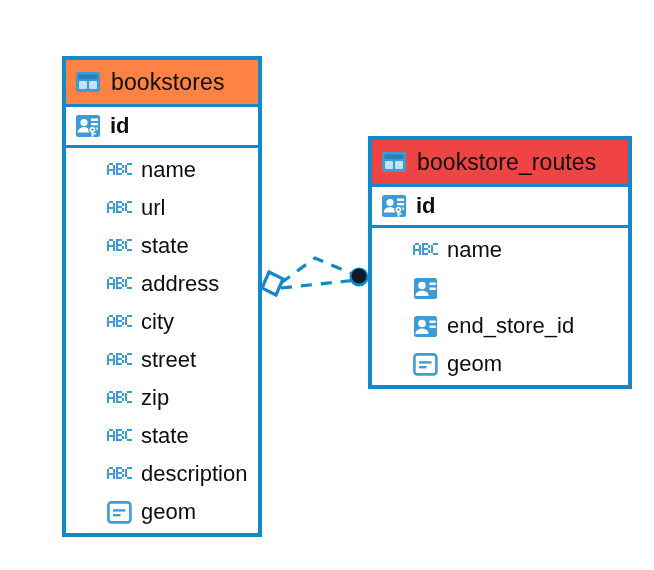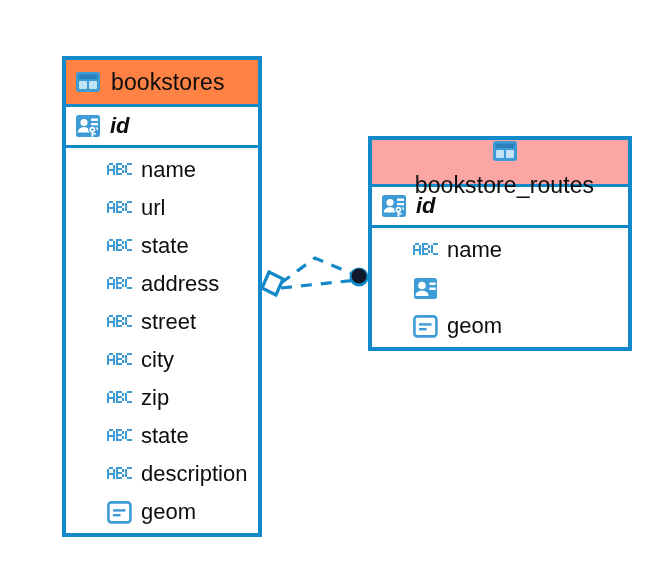--- a/index.html
+++ b/index.html
@@ -26,21 +26,21 @@
 
   .table-header {
     display: flex;
     align-items: center;
     box-sizing: border-box;
     height: 44px;
     padding: 0 0 0 9px;
     gap: 10px;
   }
   .table-header.accent-orange { background: #fd8244; }
-  .table-header.accent-grey   { background: #fca5a5; flex-direction: column; }
+  .table-header.accent-grey   { background: #ef4444; }
 
   .table-title {
     font-size: 23px;
     color: #0d0d0d;
     letter-spacing: 0.1px;
     white-space: nowrap;
   }
 
   
   .field-row {
@@ -48,21 +48,20 @@
     align-items: center;
     box-sizing: border-box;
     height: 38px;
     padding: 0 8px 0 9px;
     gap: 9px;
   }
   .field-row.pk {
     height: 44px;
     border-top: 3px solid #1289c8;
     border-bottom: 3px solid #1289c8;
-    font-style: italic;
   }
   .field-name {
     font-size: 22px;
     color: #0d0d0d;
     white-space: nowrap;
   }
   .field-row.pk .field-name { font-weight: bold; font-size: 22px; }
 
   .fields-body { padding-top: 3px; padding-bottom: 2px; padding-left: 32px; }
 
@@ -238,43 +237,43 @@
             <rect x="15" y="2" width="2" height="3"></rect>
               <rect x="11" y="5" width="4" height="2"></rect>
             <rect x="15" y="7" width="2" height="3"></rect>
               <rect x="11" y="10" width="4" height="2"></rect>
             <rect x="20" y="0" width="5" height="2"></rect>
               <rect x="18" y="2" width="2" height="8"></rect>
             <rect x="20" y="10" width="5" height="2"></rect>
           </g>
         </svg>
       </span>
+      <span class="field-name">city</span>
+    </div>
+    <div class="field-row">
+      <span class="icon">
+        <svg width="25" height="14" viewBox="0 0 25 14">
+          <g fill="#3d9bd6">
+            <rect x="0" y="2" width="2" height="10"></rect>
+              <rect x="2" y="0" width="4" height="2"></rect>
+            <rect x="6" y="2" width="2" height="10"></rect>
+              <rect x="2" y="6" width="4" height="2"></rect>
+            <rect x="9" y="0" width="2" height="12"></rect>
+              <rect x="11" y="0" width="4" height="2"></rect>
+            <rect x="15" y="2" width="2" height="3"></rect>
+              <rect x="11" y="5" width="4" height="2"></rect>
+            <rect x="15" y="7" width="2" height="3"></rect>
+              <rect x="11" y="10" width="4" height="2"></rect>
+            <rect x="20" y="0" width="5" height="2"></rect>
+              <rect x="18" y="2" width="2" height="8"></rect>
+            <rect x="20" y="10" width="5" height="2"></rect>
+          </g>
+        </svg>
+      </span>
       <span class="field-name">street</span>
-    </div>
-    <div class="field-row">
-      <span class="icon">
-        <svg width="25" height="14" viewBox="0 0 25 14">
-          <g fill="#3d9bd6">
-            <rect x="0" y="2" width="2" height="10"></rect>
-              <rect x="2" y="0" width="4" height="2"></rect>
-            <rect x="6" y="2" width="2" height="10"></rect>
-              <rect x="2" y="6" width="4" height="2"></rect>
-            <rect x="9" y="0" width="2" height="12"></rect>
-              <rect x="11" y="0" width="4" height="2"></rect>
-            <rect x="15" y="2" width="2" height="3"></rect>
-              <rect x="11" y="5" width="4" height="2"></rect>
-            <rect x="15" y="7" width="2" height="3"></rect>
-              <rect x="11" y="10" width="4" height="2"></rect>
-            <rect x="20" y="0" width="5" height="2"></rect>
-              <rect x="18" y="2" width="2" height="8"></rect>
-            <rect x="20" y="10" width="5" height="2"></rect>
-          </g>
-        </svg>
-      </span>
-      <span class="field-name">city</span>
     </div>
     <div class="field-row">
       <span class="icon">
         <svg width="25" height="14" viewBox="0 0 25 14">
           <g fill="#3d9bd6">
             <rect x="0" y="2" width="2" height="10"></rect>
               <rect x="2" y="0" width="4" height="2"></rect>
             <rect x="6" y="2" width="2" height="10"></rect>
               <rect x="2" y="6" width="4" height="2"></rect>
             <rect x="9" y="0" width="2" height="12"></rect>
@@ -411,20 +410,32 @@
           <circle cx="9" cy="8.5" r="3.8" fill="#ffffff"></circle>
           <path d="M 2.4 19 a 6.6 5.6 0 0 1 13.2 0 z" fill="#ffffff"></path>
           <rect x="16.5" y="5.5" width="6.2" height="2.5" fill="#ffffff"></rect>
           <rect x="16.5" y="10.5" width="6.2" height="2.5" fill="#ffffff"></rect>
         </svg>
       </span>
     </div>
     <div class="field-row">
       <span class="icon">
         <svg width="25" height="23" viewBox="0 0 25 23">
+          <rect x="1" y="1" width="23" height="21" rx="2.5" fill="#3d9bd6"></rect>
+          <circle cx="9" cy="8.5" r="3.8" fill="#ffffff"></circle>
+          <path d="M 2.4 19 a 6.6 5.6 0 0 1 13.2 0 z" fill="#ffffff"></path>
+          <rect x="16.5" y="5.5" width="6.2" height="2.5" fill="#ffffff"></rect>
+          <rect x="16.5" y="10.5" width="6.2" height="2.5" fill="#ffffff"></rect>
+        </svg>
+      </span>
+      <span class="field-name">end_store_id</span>
+    </div>
+    <div class="field-row">
+      <span class="icon">
+        <svg width="25" height="23" viewBox="0 0 25 23">
           <rect x="1.4" y="1.4" width="22" height="20" rx="3" fill="#ffffff" stroke="#3d9bd6" stroke-width="2.6"></rect>
           <rect x="6" y="8.2" width="12.5" height="2.4" fill="#3d9bd6"></rect>
           <rect x="6" y="13" width="7.5" height="2.4" fill="#3d9bd6"></rect>
         </svg>
       </span>
       <span class="field-name">geom</span>
     </div>
   </div>
 </div>
 

